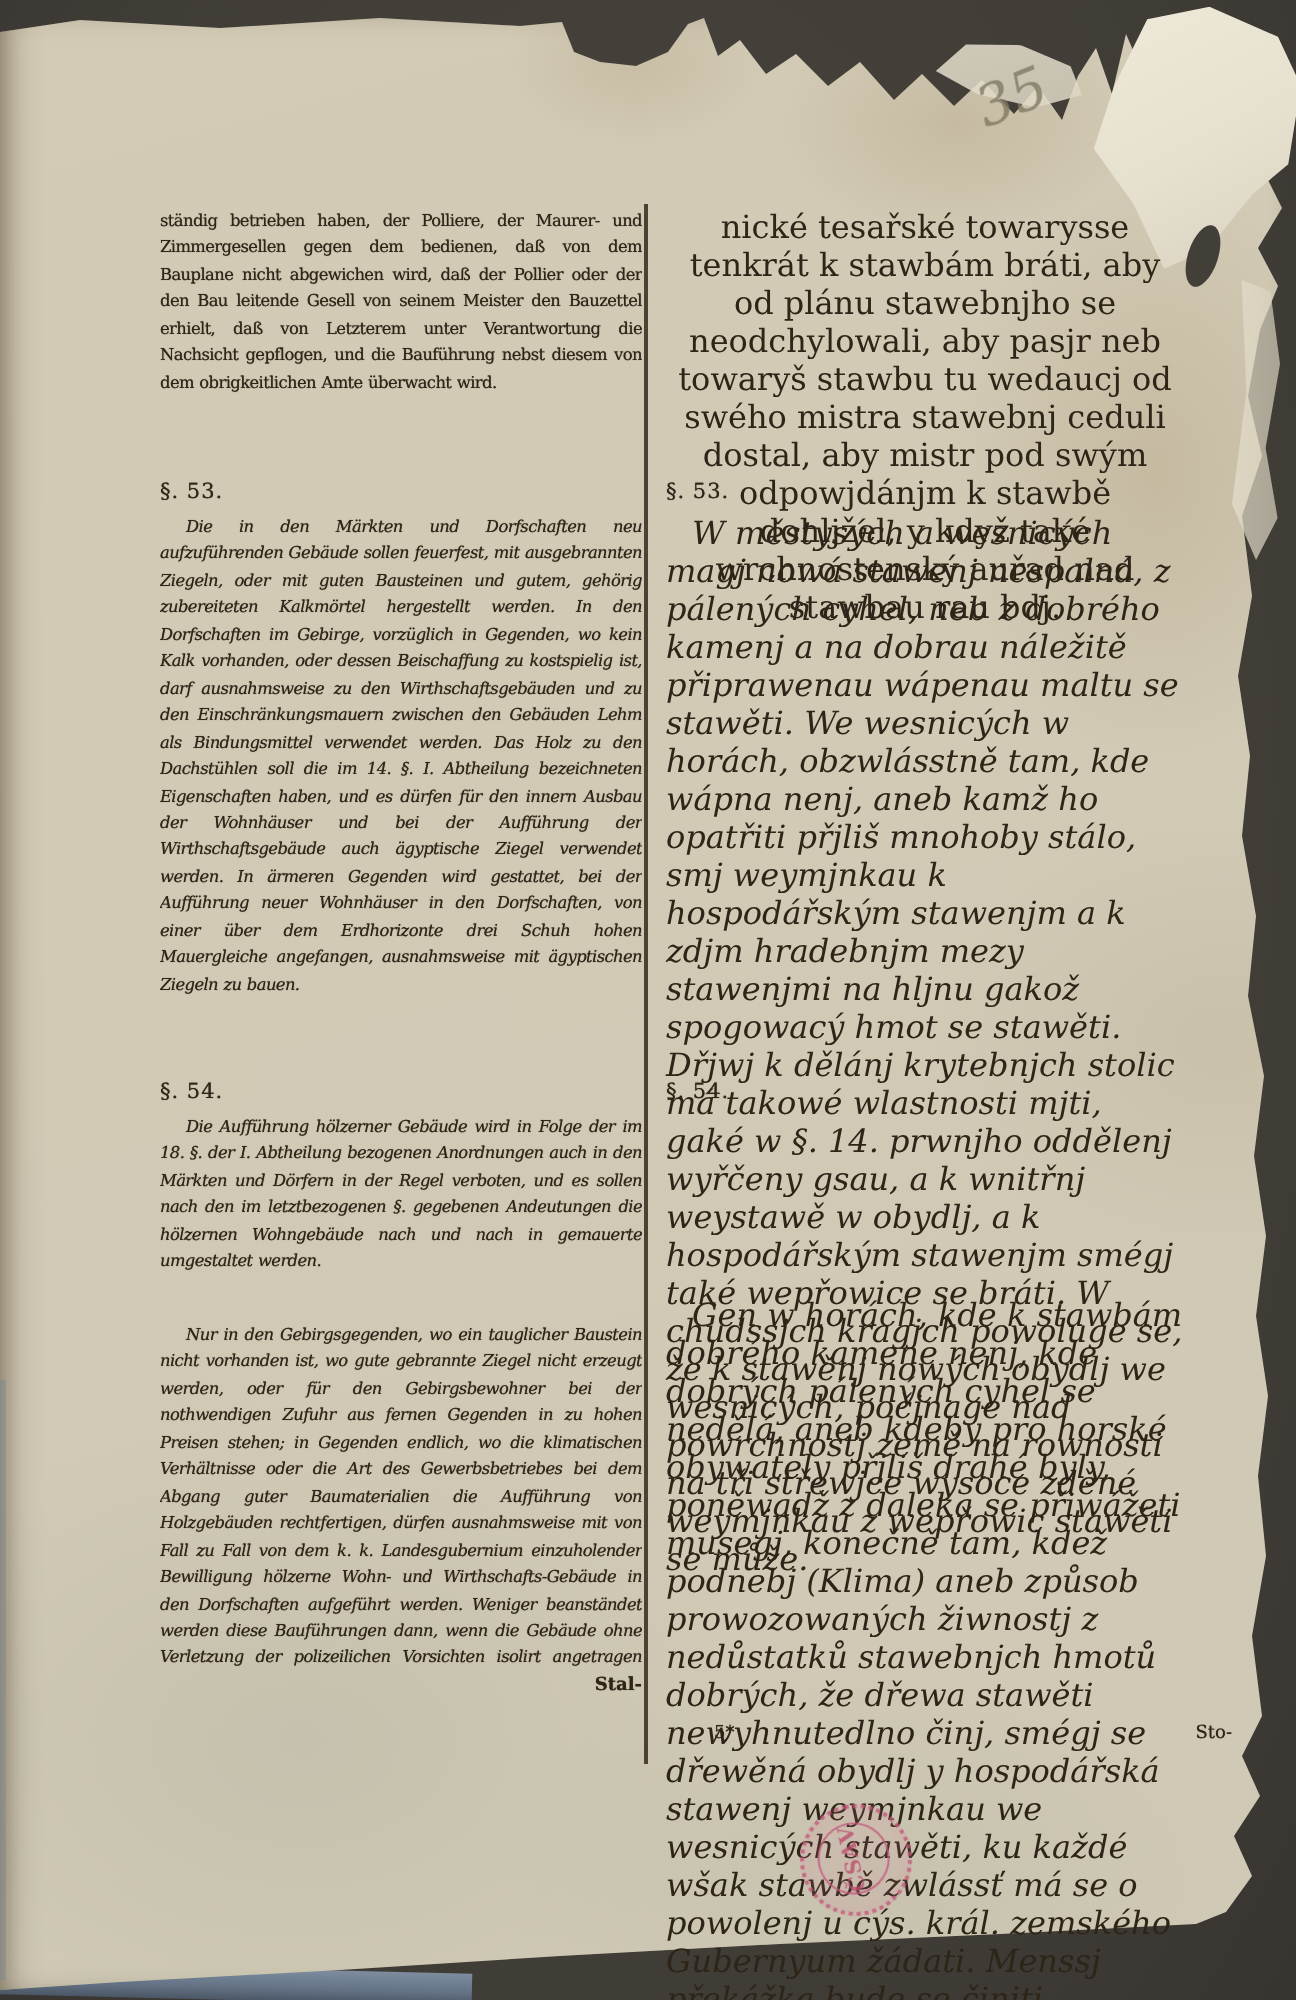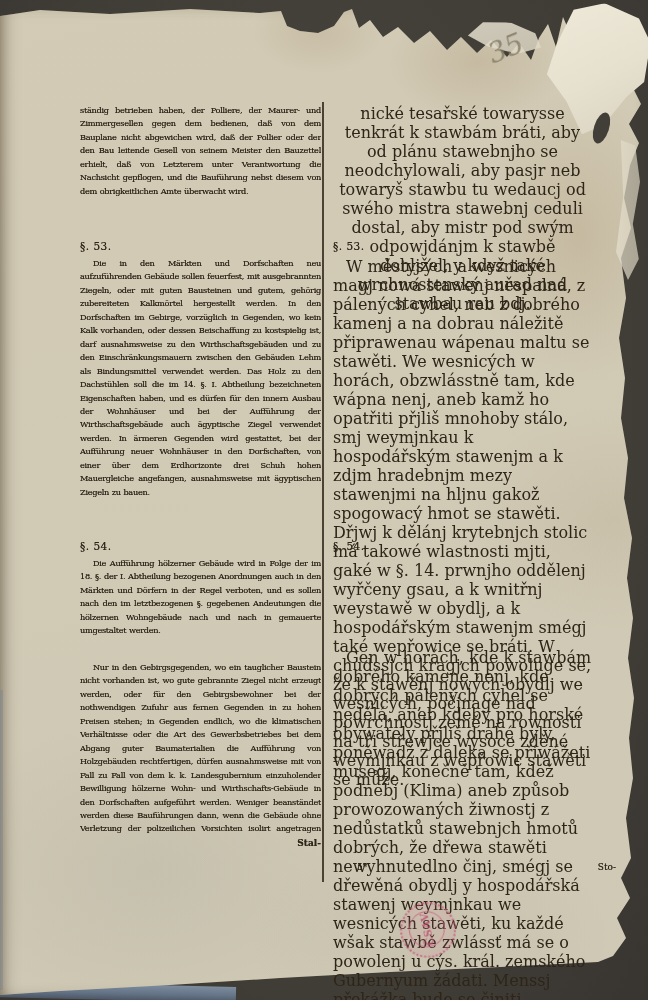--- a/index.html
+++ b/index.html
@@ -74,21 +74,21 @@
   }
   
   .txt{position:absolute;z-index:5;color:#2e2519;}
   .colL{left:80px;width:241px;}
   .colR{left:333px;width:259px;}
   .body-txt{
     font-size:8.2px;line-height:13.45px;text-align:justify;
     letter-spacing:-0.3px;word-spacing:.4px;overflow:hidden;
     text-shadow:0 0 .4px rgba(46,37,25,.8);
   }
-  .indent{text-indent:13px;}
+  .indent{text-indent:13px;font-style:italic;}
   .heading{
     font-size:10.5px;text-align:left;letter-spacing:.5px;
     text-shadow:0 0 .4px rgba(46,37,25,.8);
   }
   .catchword{
     font-size:9px;text-align:right;padding-right:22px;
     text-shadow:0 0 .4px rgba(46,37,25,.8);
   }
   .sigrow{
     font-size:9px;display:flex;justify-content:space-between;

